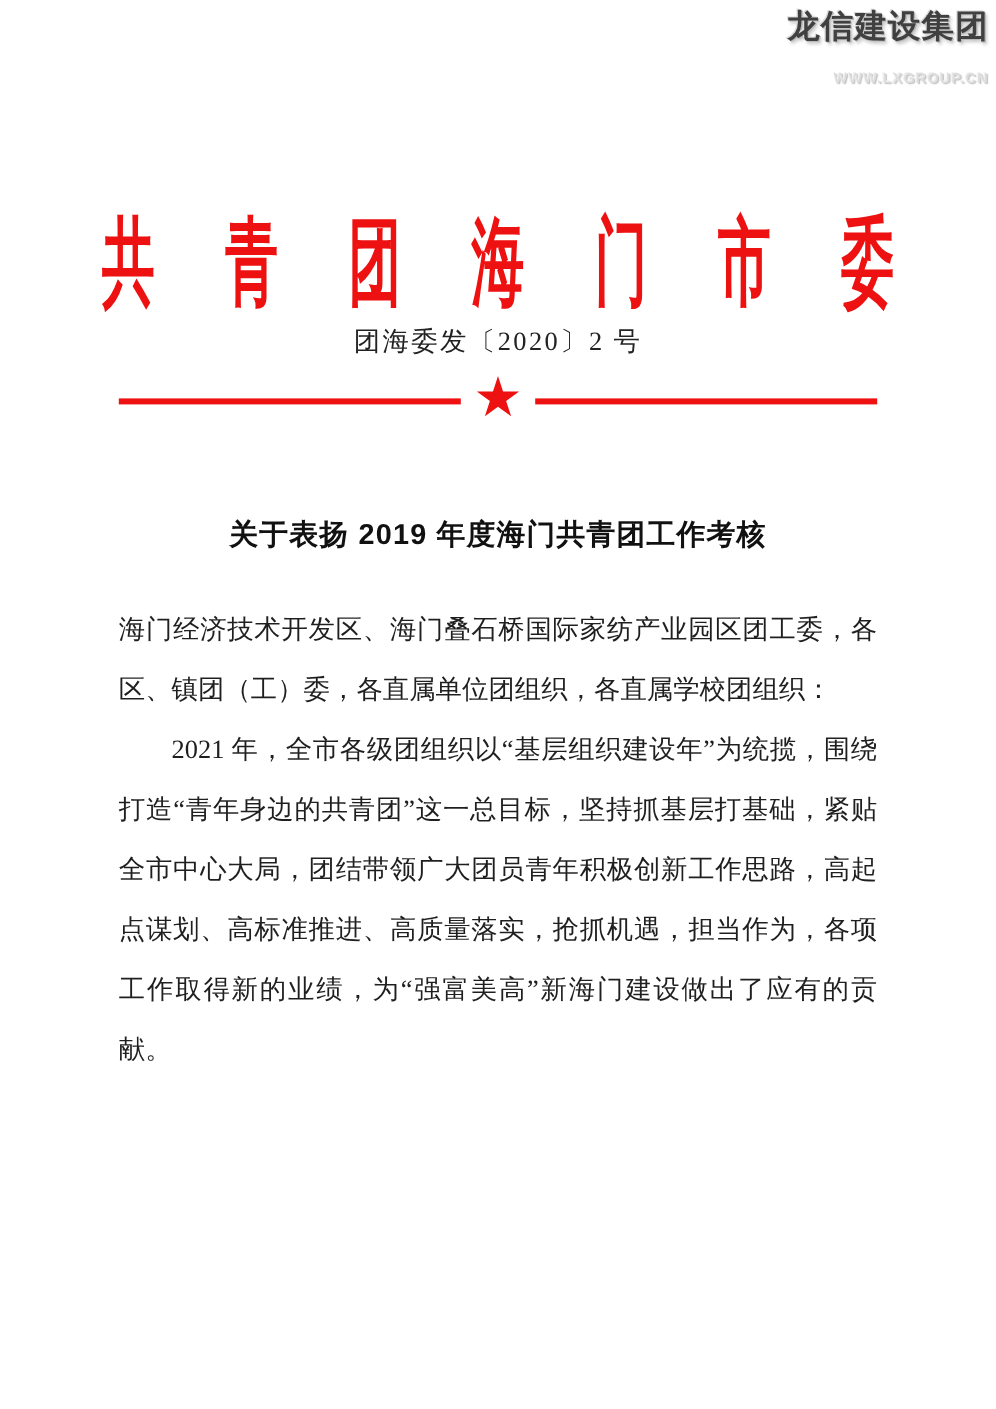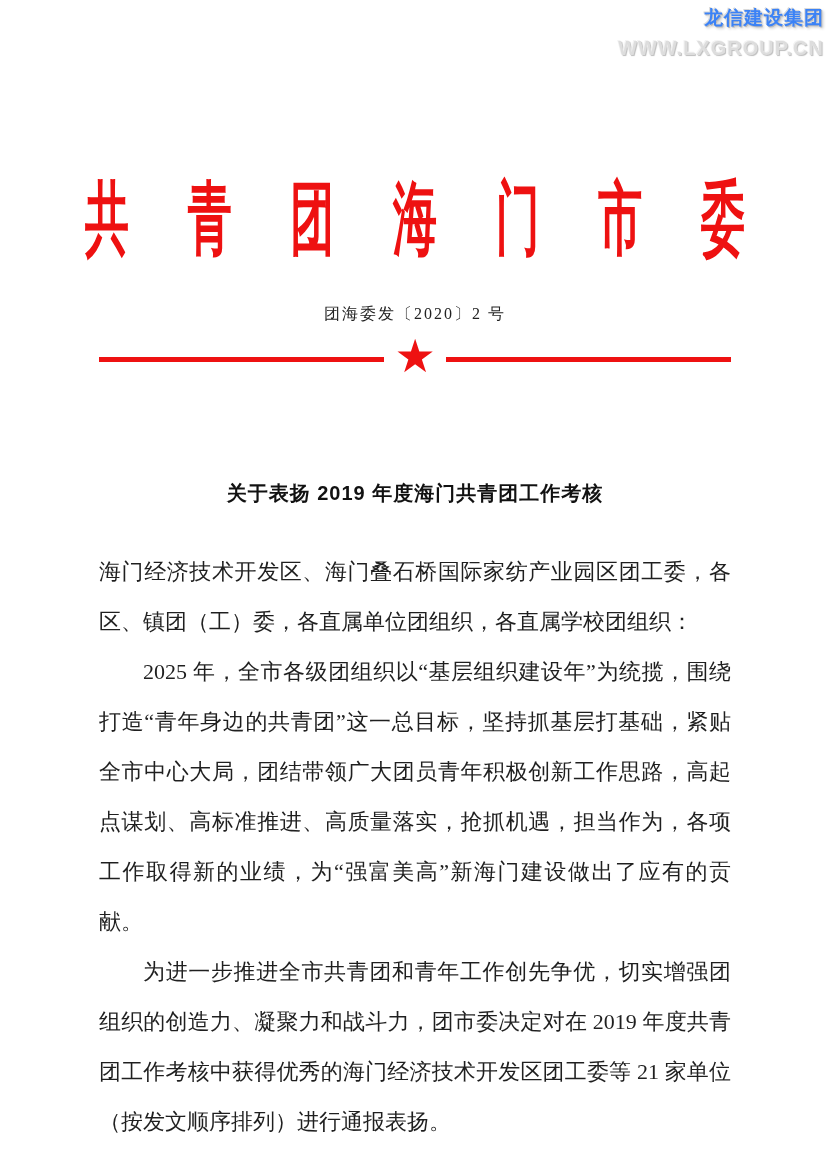--- a/index.html
+++ b/index.html
@@ -19,54 +19,53 @@
     position: absolute;
     top: 8px;
     right: 6px;
     text-align: right;
     line-height: 1.1;
     user-select: none;
   }
   .watermark .company {
     font-family: "Liberation Sans", sans-serif;
     font-weight: 800;
-    font-size: 19px;
+    font-size: 27px;
     letter-spacing: 1px;
-    color: #3b82f6;
+    color: #404040;
     text-shadow:
       -1px -1px 0 #d9d9d9,
        1px  1px 0 #b9b9b9,
        2px  2px 3px #c4c4c4;
   }
   .watermark .site {
-    margin-top: 8px;
+    margin-top: 21px;
     font-family: "Liberation Sans", sans-serif;
     font-weight: 800;
-    font-size: 20px;
+    font-size: 12px;
     letter-spacing: 1px;
     color: #dddddd;
     text-shadow:
       -1px -1px 0 #f3f3f3,
        1px  1px 1px #bdbdbd;
   }
 
   
   .org-name-wrap {
     margin: 158px auto 0 auto;
     width: 660px;
     height: 112px;
     text-align: left;
   }
   .org-name-wrap svg { display: block; }
 
   
   .doc-number {
-    margin-top: 34px;
     text-align: center;
-    font-size: 16px;
+    font-size: 22px;
     color: #222222;
     letter-spacing: 2px;
   }
 
   
   .divider {
     width: 632px;
     margin: 12px auto 0 auto;
     display: flex;
     align-items: center;
@@ -79,25 +78,25 @@
   }
   .divider .star {
     color: #ee1111;
     font-size: 46px;
     line-height: 44px;
     margin: 0 10px 4px 10px;
   }
 
   
   .doc-title {
-    margin-top: 92px;
+    margin-top: 70px;
     text-align: center;
     font-family: "Liberation Sans", sans-serif;
     font-weight: 700;
-    font-size: 20px;
+    font-size: 24px;
     line-height: 40px;
     color: #111111;
     letter-spacing: 1px;
   }
 
   
   .body-text {
     width: 632px;
     margin: 34px auto 0 auto;
     font-size: 22px;
@@ -131,17 +130,16 @@
     <div class="star">★</div>
     <div class="seg"></div>
   </div>
 
   <div class="doc-title">
     <div>关于表扬 2019 年度海门共青团工作考核</div>
   </div>
 
   <div class="body-text">
     <p>海门经济技术开发区、海门叠石桥国际家纺产业园区团工委，各区、镇团（工）委，各直属单位团组织，各直属学校团组织：</p>
-    <p class="indent">2025 年，全市各级团组织以“基层组织建设年”为统揽，围绕打造“青年身边的共青团”这一总目标，坚持抓基层打基础，紧贴全市中心大局，团结带领广大团员青年积极创新工作思路，高起点谋划、高标准推进、高质量落实，抢抓机遇，担当作为，各项工作取得新的业绩，为“强富美高”新海门建设做出了应有的贡献。</p>
-    <p class="indent">为进一步推进全市共青团和青年工作创先争优，切实增强团组织的创造力、凝聚力和战斗力，团市委决定对在 2019 年度共青团工作考核中获得优秀的海门经济技术开发区团工委等 21 家单位（按发文顺序排列）进行通报表扬。</p>
+    <p class="indent">2021 年，全市各级团组织以“基层组织建设年”为统揽，围绕打造“青年身边的共青团”这一总目标，坚持抓基层打基础，紧贴全市中心大局，团结带领广大团员青年积极创新工作思路，高起点谋划、高标准推进、高质量落实，抢抓机遇，担当作为，各项工作取得新的业绩，为“强富美高”新海门建设做出了应有的贡献。</p>
   </div>
 
 </div>
 
 </body></html>

